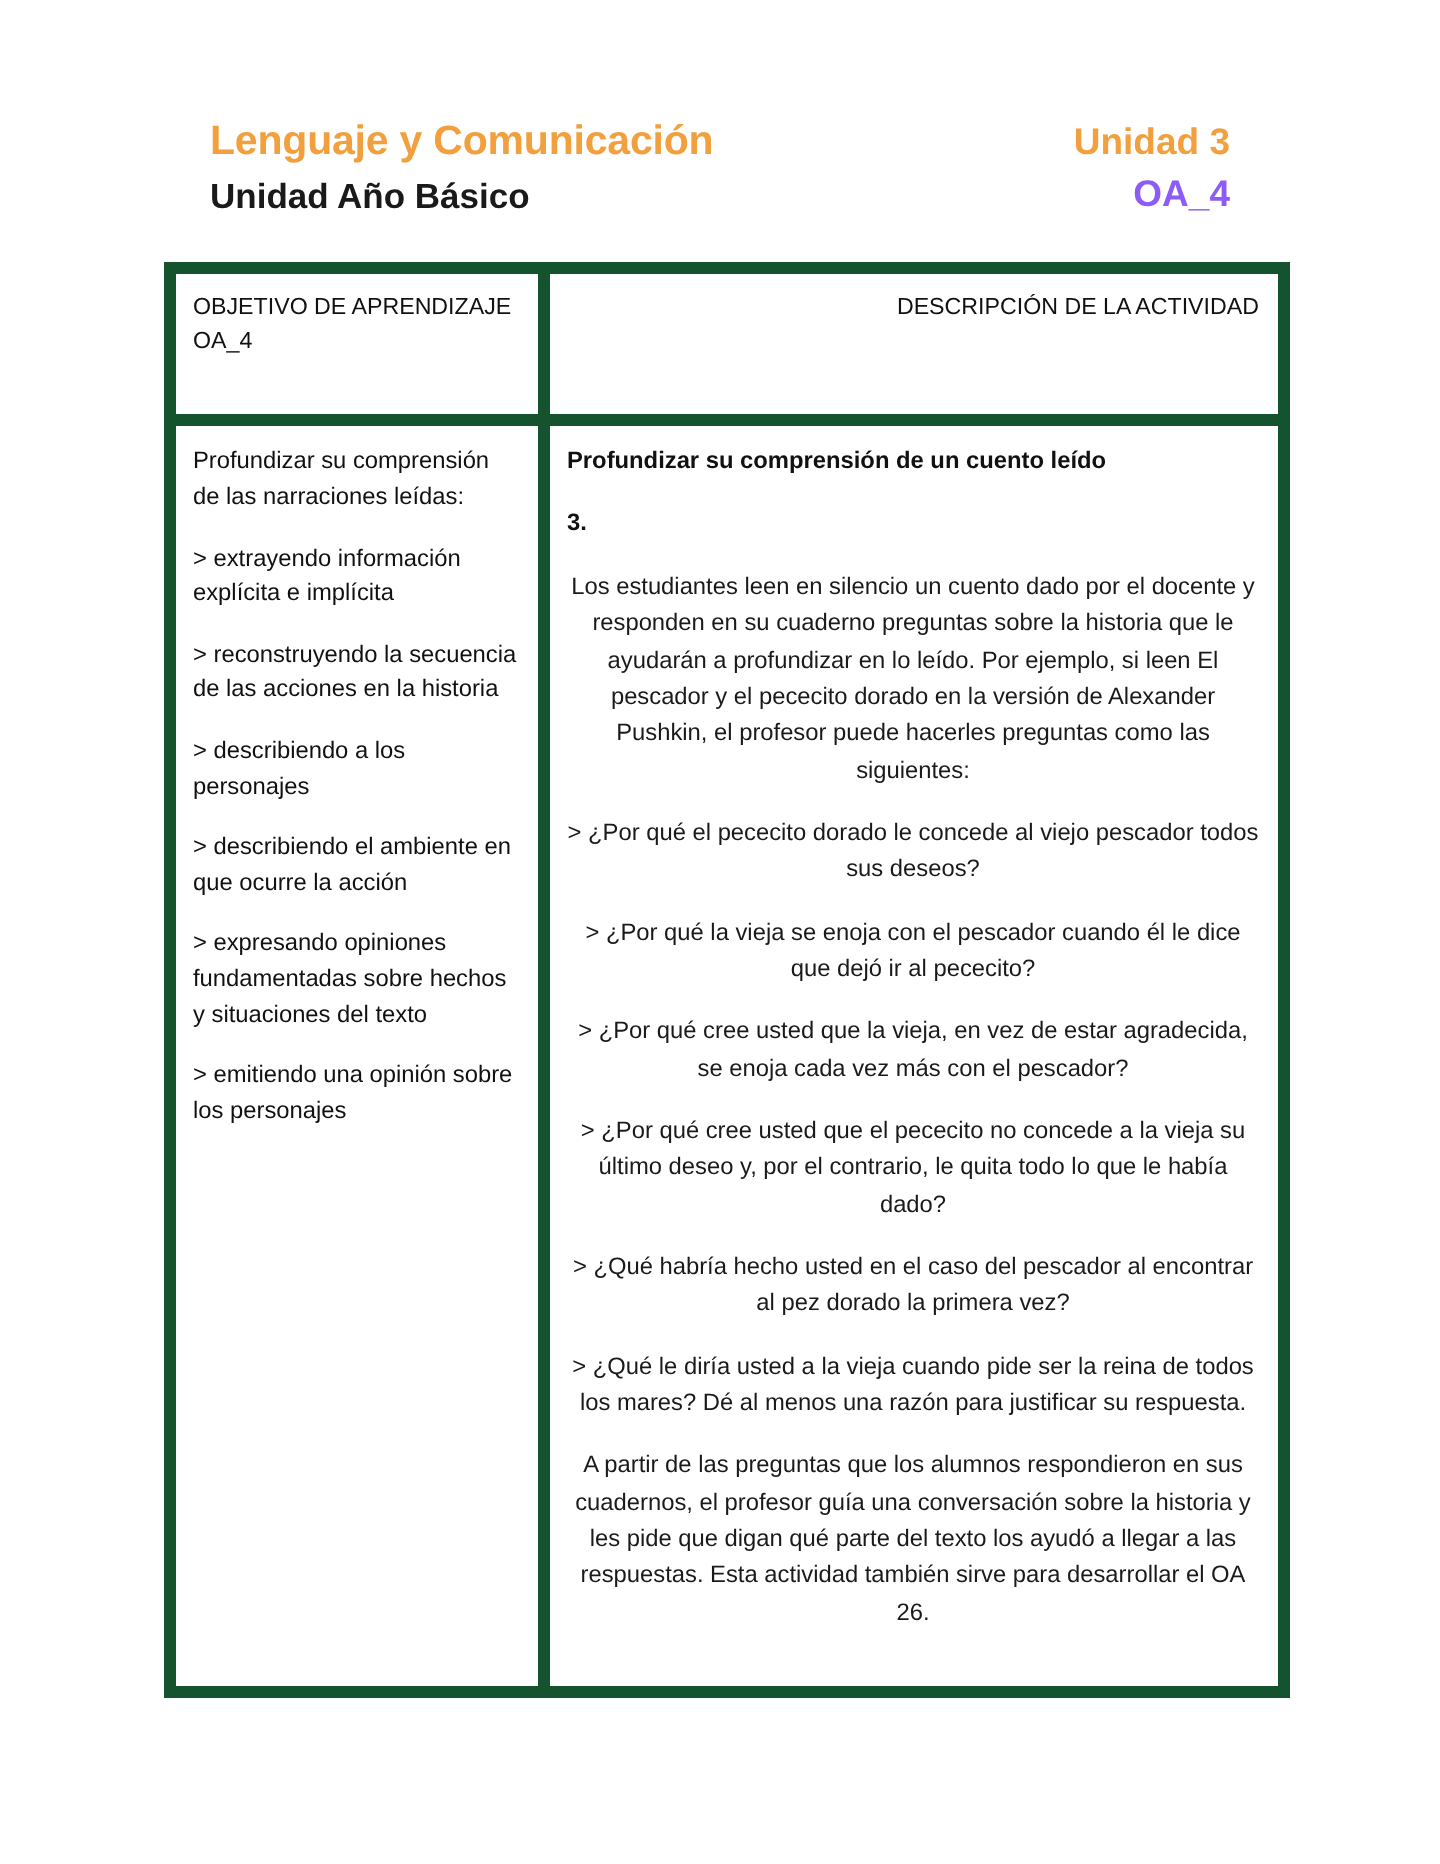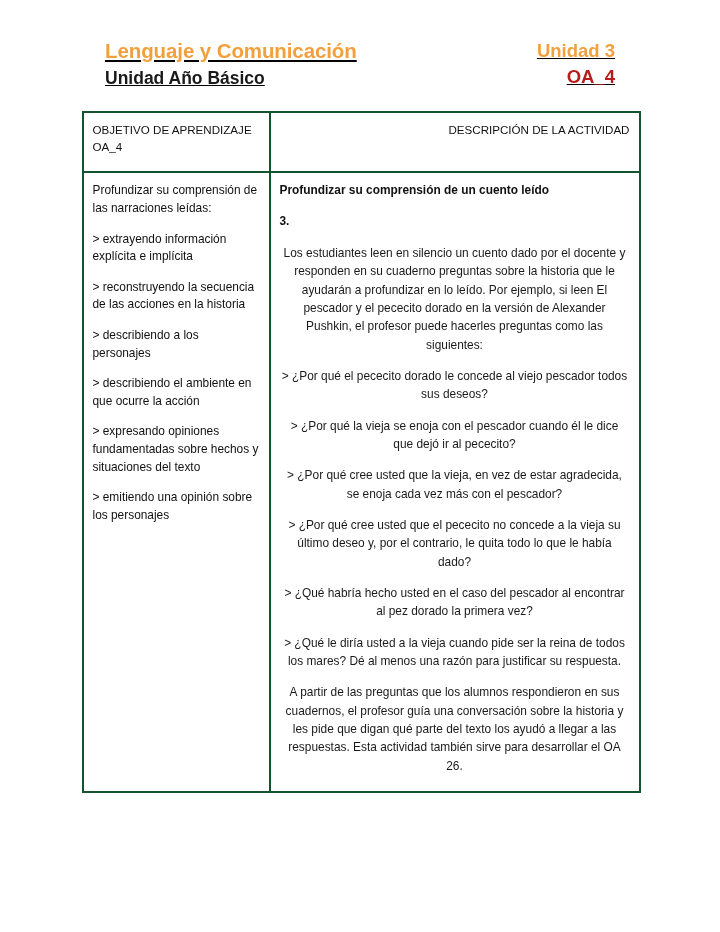--- a/index.html
+++ b/index.html
@@ -23,22 +23,21 @@
     height: 932px;
     padding: 0;
     position: relative;
   }
 
   
   .doc-header {
     display: flex;
     justify-content: space-between;
     align-items: flex-start;
-    padding: 38px 105px 0 105px;
-    text-decoration: underline;
+    padding: 58px 105px 0 105px;
   }
   .header-left { text-align: left; }
   .header-right { text-align: right; padding-top: 1px; }
 
   .subject-title {
     font-size: 20.5px;
     font-weight: bold;
     color: #F2A03D;
     line-height: 1.25;
     letter-spacing: -0.1px;
@@ -55,21 +54,21 @@
   .unit-label {
     font-size: 18.5px;
     font-weight: bold;
     color: #F2A03D;
     line-height: 1.25;
     white-space: nowrap;
   }
   .oa-label {
     font-size: 18.5px;
     font-weight: bold;
-    color: #b91c1c;
+    color: #8b5cf6;
     line-height: 1.3;
     margin-top: 3px;
     white-space: nowrap;
   }
 
   
   .section-title {
     text-align: center;
     font-size: 15.5px;
     font-weight: bold;
@@ -83,23 +82,23 @@
     margin: 22px auto 0 auto;
     width: 557px;
   }
   table.activity-table {
     width: 557px;
     border-collapse: collapse;
     table-layout: fixed;
   }
   table.activity-table td,
   table.activity-table th {
-    border: 2px solid #14532d;
+    border: 6px solid #14532d;
     vertical-align: top;
-    padding: 9px 9px 16px 9px;
+    padding: 9px 9px 28px 9px;
   }
   col.col-objective { width: 187px; }
   col.col-description { width: 370px; }
 
   th.th-objective {
     text-align: left;
     font-size: 11.6px;
     font-weight: normal;
     color: #111111;
     line-height: 1.42;

